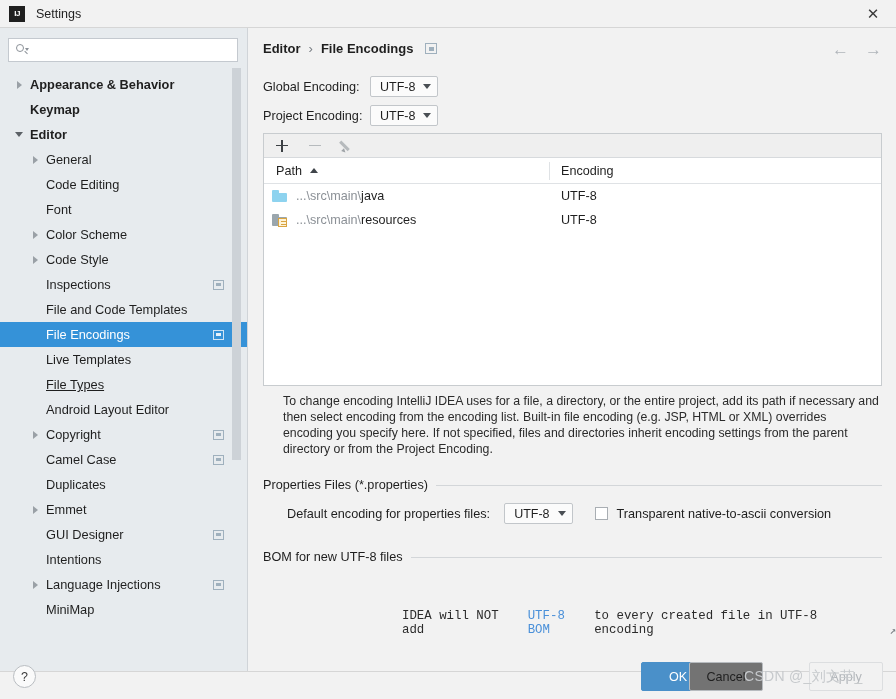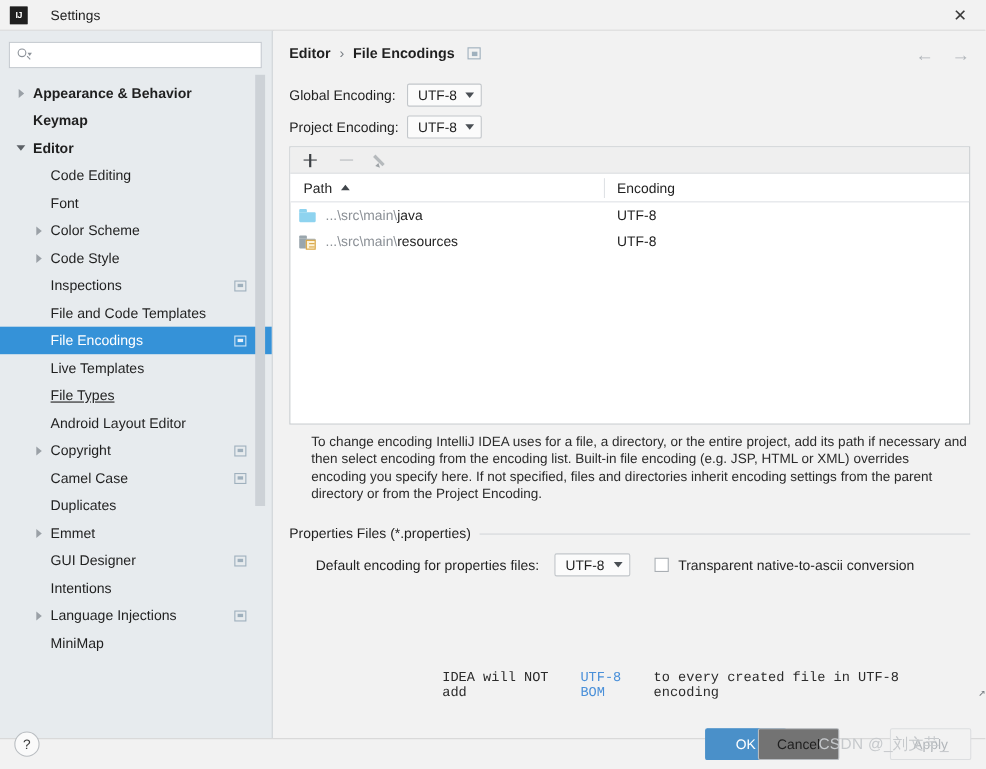--- a/index.html
+++ b/index.html
@@ -17,21 +17,21 @@
     width: 896px;
     height: 699px;
     background: #f2f2f2;
   }
 
   
   .titlebar {
     position: absolute; left: 0; top: 0; width: 896px; height: 28px;
     background: #f2f2f2;
     border-bottom: 1px solid #d6d6d6;
-    display: flex; align-items: center; gap: 10px;
+    display: flex; align-items: center;
   }
   .ij-logo {
     width: 16px; height: 16px; margin-left: 9px;
     background: #1f1f1f;
     border: 1px solid #1f1f1f;
     position: relative;
     display: flex; align-items: center; justify-content: center;
   }
   .ij-logo::before {
     content: "IJ";
@@ -468,20 +468,24 @@
         </div>
         <div class="tree-row" style="padding-left: 12px;">
           <span class="arrow none"></span>
           <span class="tree-label bold">Keymap</span>
         </div>
         <div class="tree-row" style="padding-left: 12px;">
           <span class="arrow down"></span>
           <span class="tree-label bold">Editor</span>
         </div>
         <div class="tree-row" style="padding-left: 28px;">
+          <span class="arrow right"></span>
+          <span class="tree-label">General</span>
+        </div>
+        <div class="tree-row" style="padding-left: 28px;">
           <span class="arrow none"></span>
           <span class="tree-label">Code Editing</span>
         </div>
         <div class="tree-row" style="padding-left: 28px;">
           <span class="arrow none"></span>
           <span class="tree-label">Font</span>
         </div>
         <div class="tree-row" style="padding-left: 28px;">
           <span class="arrow right"></span>
           <span class="tree-label">Color Scheme</span>
@@ -660,20 +664,24 @@
   <div class="field-row" style="left:287px; top:503px;">
     <span class="field-label" style="margin-right:14px;">Default encoding for properties files:</span>
     <span class="combo-small">
       <span class="cv">UTF-8</span>
       <span class="tri-down"></span>
     </span>
     <span class="checkbox" style="margin-left:22px;"></span>
     <span class="field-label">Transparent native-to-ascii conversion</span>
   </div>
 
+  <div class="group-title" style="top:550px;">
+    <span class="gt-label">BOM for new UTF-8 files</span>
+    <span class="gt-line"></span>
+  </div>
 
 
   <div class="link-line">
     <span>IDEA will NOT add </span>
     <a href="#">UTF-8 BOM</a>
     <span> to every created file in UTF-8 encoding</span>
     <span class="ext-arrow">↗</span>
   </div>
 
   <div class="footer">

